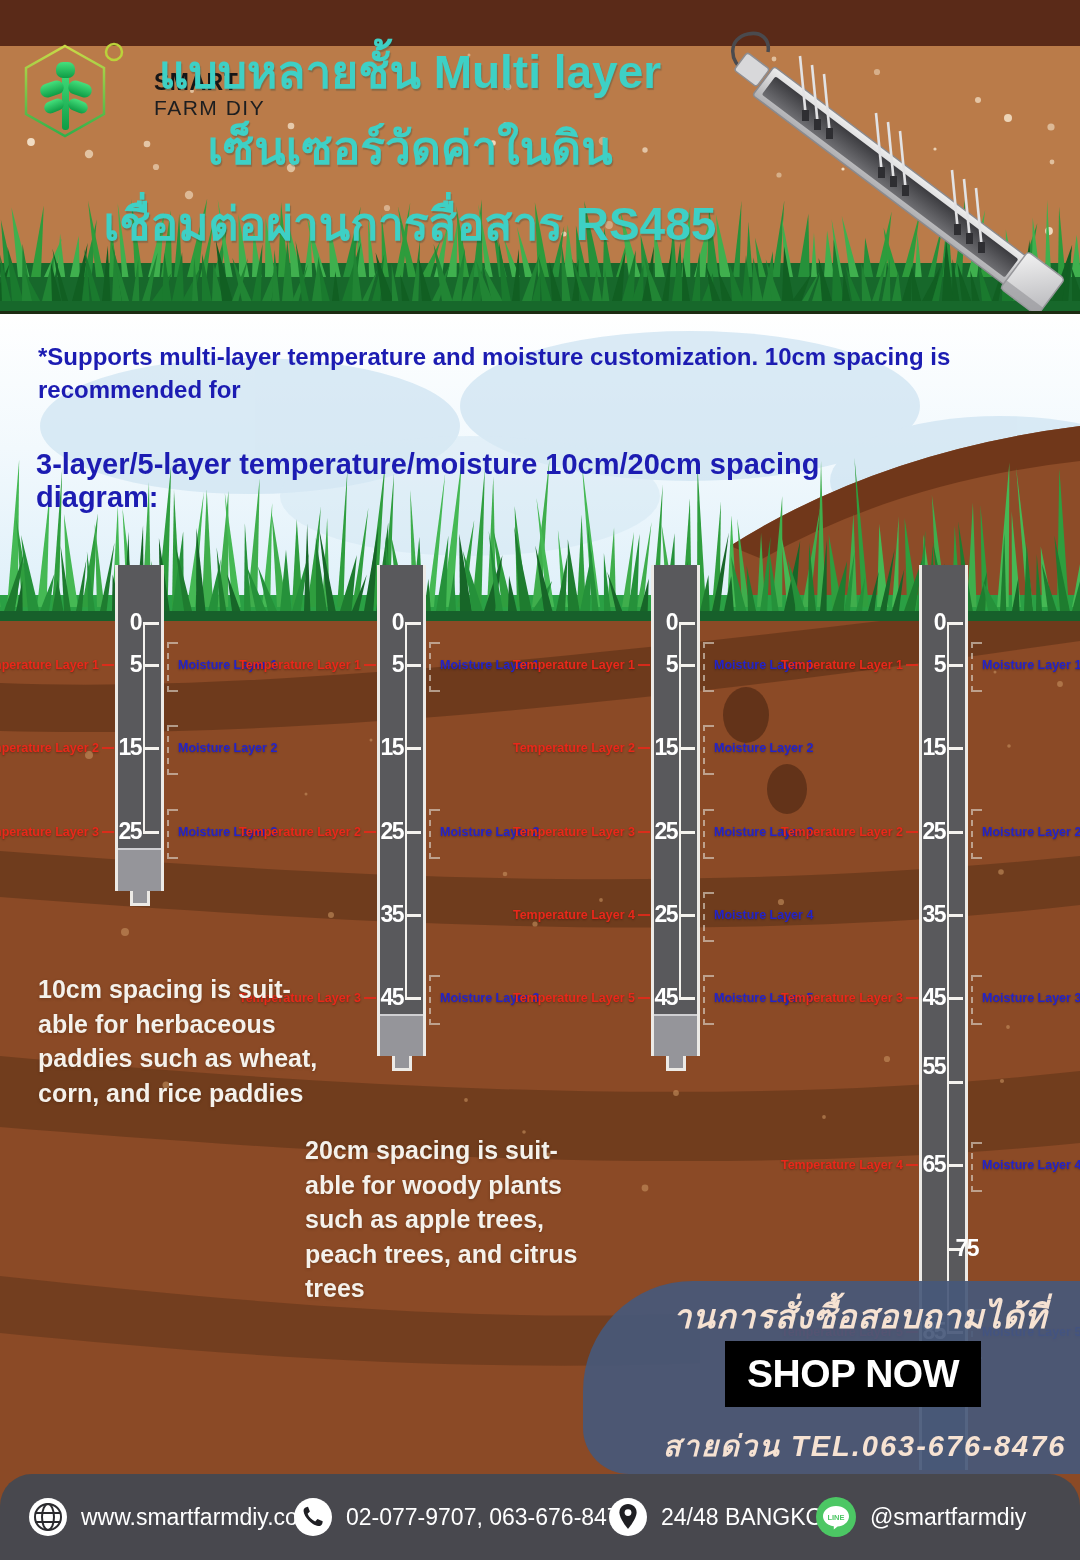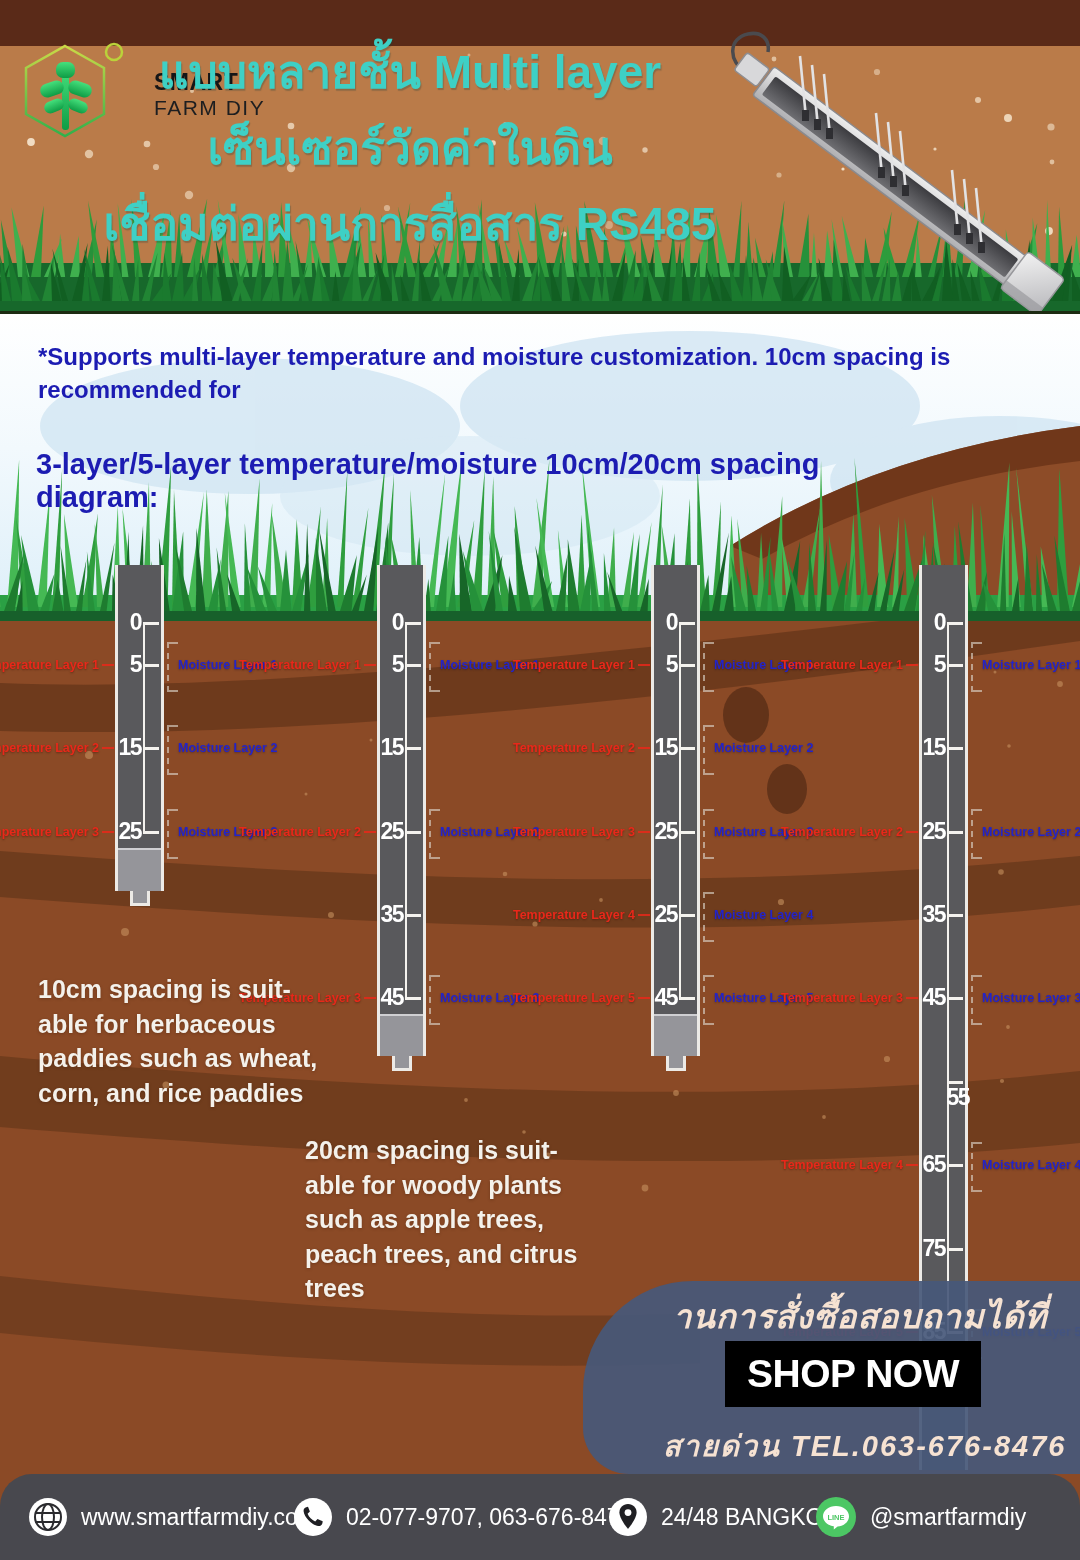--- a/index.html
+++ b/index.html
@@ -720,25 +720,25 @@
         <div class="tick-num" style="top: 85.7px;">5</div>
         <div class="tick" style="top: 182.1px;"></div>
         <div class="tick-num" style="top: 169.1px;">15</div>
         <div class="tick" style="top: 265.5px;"></div>
         <div class="tick-num" style="top: 252.5px;">25</div>
         <div class="tick" style="top: 348.9px;"></div>
         <div class="tick-num" style="top: 335.9px;">35</div>
         <div class="tick" style="top: 432.3px;"></div>
         <div class="tick-num" style="top: 419.3px;">45</div>
         <div class="tick" style="top: 515.7px;"></div>
-        <div class="tick-num" style="top: 519px; margin-left: 24px;">55</div>
+        <div class="tick-num" style="top: 488px;">55</div>
         <div class="tick" style="top: 599.1px;"></div>
         <div class="tick-num" style="top: 586.1px;">65</div>
         <div class="tick" style="top: 682.5px;"></div>
-        <div class="tick-num" style="top: 669.5px;">75</div>
+        <div class="tick-num" style="top: 669.5px; padding-left: 33px;">75</div>
         <div class="tick" style="top: 765.9px;"></div>
         <div class="tick-num" style="top: 752.9px;">85</div>
       </div>
       <div class="t-label" style="left: 707px; top: 655.7px;">Temperature Layer 1</div>
       <div class="t-dash" style="left: 906px; top: 663.7px;"></div>
       <div class="t-label" style="left: 707px; top: 822.5px;">Temperature Layer 2</div>
       <div class="t-dash" style="left: 906px; top: 830.5px;"></div>
       <div class="t-label" style="left: 707px; top: 989.3px;">Temperature Layer 3</div>
       <div class="t-dash" style="left: 906px; top: 997.3px;"></div>
       <div class="t-label" style="left: 707px; top: 1156.1px;">Temperature Layer 4</div>

